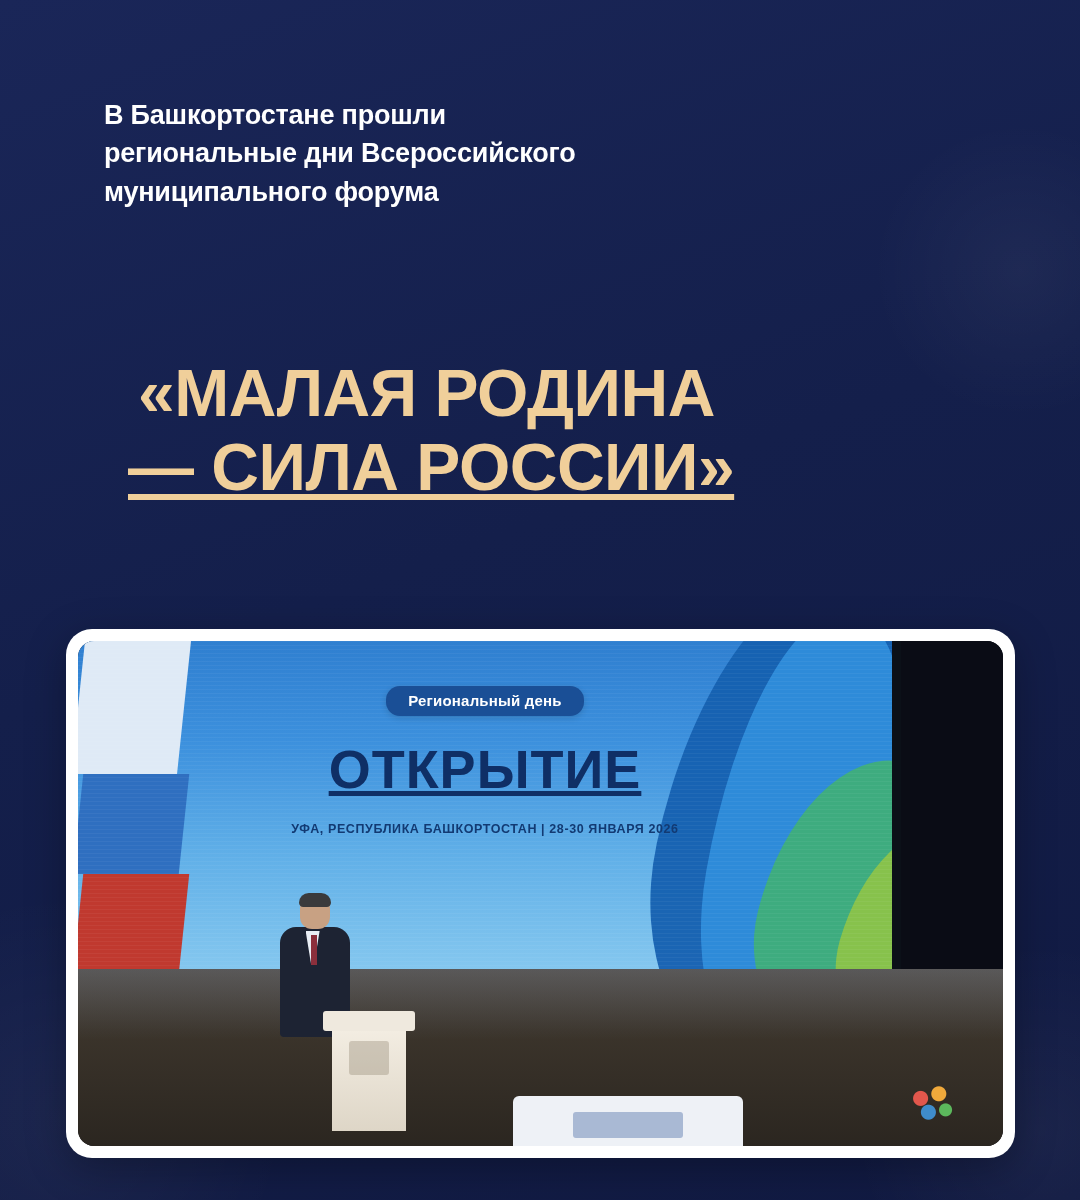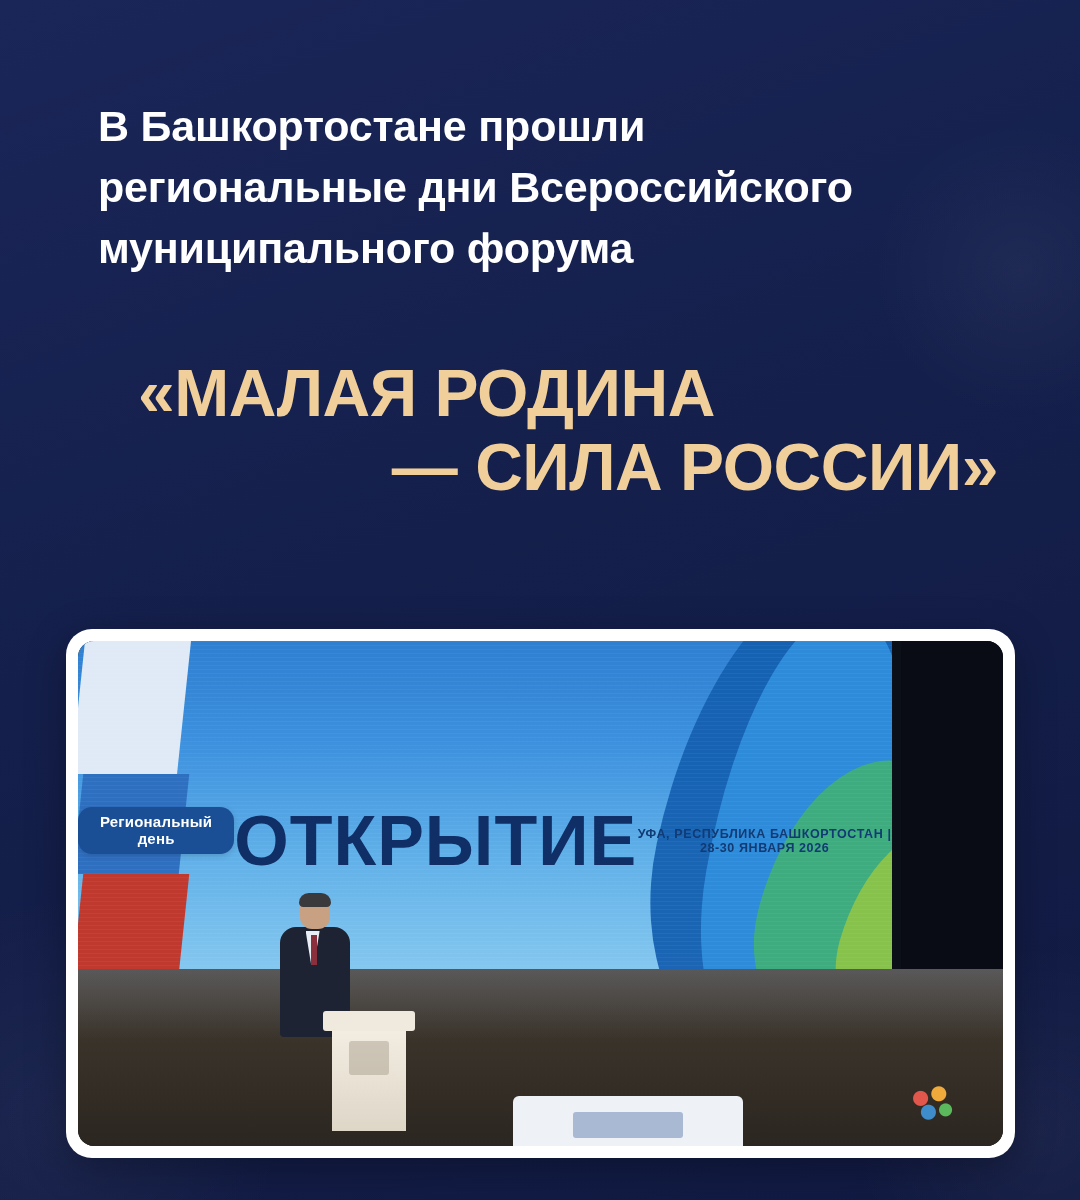--- a/index.html
+++ b/index.html
@@ -29,45 +29,45 @@
     background: radial-gradient(circle at 50% 50%, rgba(255,255,255,0.045), rgba(255,255,255,0) 70%);
     pointer-events: none;
   }
   .orn-1 { width: 460px; height: 460px; left: -170px; bottom: -150px; }
   .orn-2 { width: 380px; height: 380px; right: -150px; bottom: -120px; }
   .orn-3 { width: 300px; height: 300px; right: -90px; top: 120px; }
 
   
   .headline {
     position: absolute;
-    left: 98px;
+    left: 104px;
     top: 96px;
     width: 890px;
     color: #ffffff;
-    font-size: 43px;
+    font-size: 27px;
     line-height: 1.42;
     font-weight: 700;
     letter-spacing: -0.2px;
     white-space: pre-line;
   }
 
   .title {
     position: absolute;
     left: 98px;
     top: 357px;
     width: 900px;
     color: #f0cf9a;
     font-size: 66px;
     line-height: 1.12;
     font-weight: 700;
     letter-spacing: -0.5px;
     text-transform: uppercase;
   }
   .title .line-1 { display: block; margin-left: 40px; }
-  .title .line-2 { display: block; text-align: right; padding-left: 30px; }
+  .title .line-2 { display: block; text-align: left; padding-left: 30px; text-decoration: underline; }
 
   
   .photo-card {
     position: absolute;
     left: 66px;
     top: 629px;
     width: 949px;
     height: 529px;
     background: #ffffff;
     border-radius: 26px;
@@ -148,21 +148,21 @@
   .sw-1 { right: -6%;  top: -20%; width: 34%; height: 150%; background: #1560b0; transform: rotate(12deg); }
   .sw-2 { right: -2%;  top: -10%; width: 24%; height: 140%; background: #2f8ddb; transform: rotate(10deg); }
   .sw-3 { right: -10%; top: 35%;  width: 26%; height: 90%;  background: #3fae7a; transform: rotate(14deg); }
   .sw-4 { right: -14%; top: 55%;  width: 20%; height: 70%;  background: #8bc34a; transform: rotate(16deg); }
 
   
   .slide-inner {
     position: absolute;
     inset: 0;
     display: flex;
-    flex-direction: row;
+    flex-direction: column;
     align-items: center;
     justify-content: flex-start;
     padding-top: 5.5%;
     color: #12356e;
     text-align: center;
   }
   .badge {
     background: #1a4f96;
     color: #ffffff;
     font-size: 15px;
@@ -174,24 +174,25 @@
   }
   .slide-sub {
     margin-top: 16px;
     font-size: 17.5px;
     font-weight: 700;
     color: #12346d;
     letter-spacing: 0.1px;
   }
   .slide-main {
     margin-top: 22px;
-    font-size: 70px;
+    font-size: 54px;
     font-weight: 700;
     color: #0f2f66;
     letter-spacing: 1px;
+    text-decoration: underline;
   }
   .slide-place {
     margin-top: 22px;
     font-size: 12.5px;
     font-weight: 700;
     color: #123a73;
     letter-spacing: 0.6px;
     text-align: center;
   }
 

